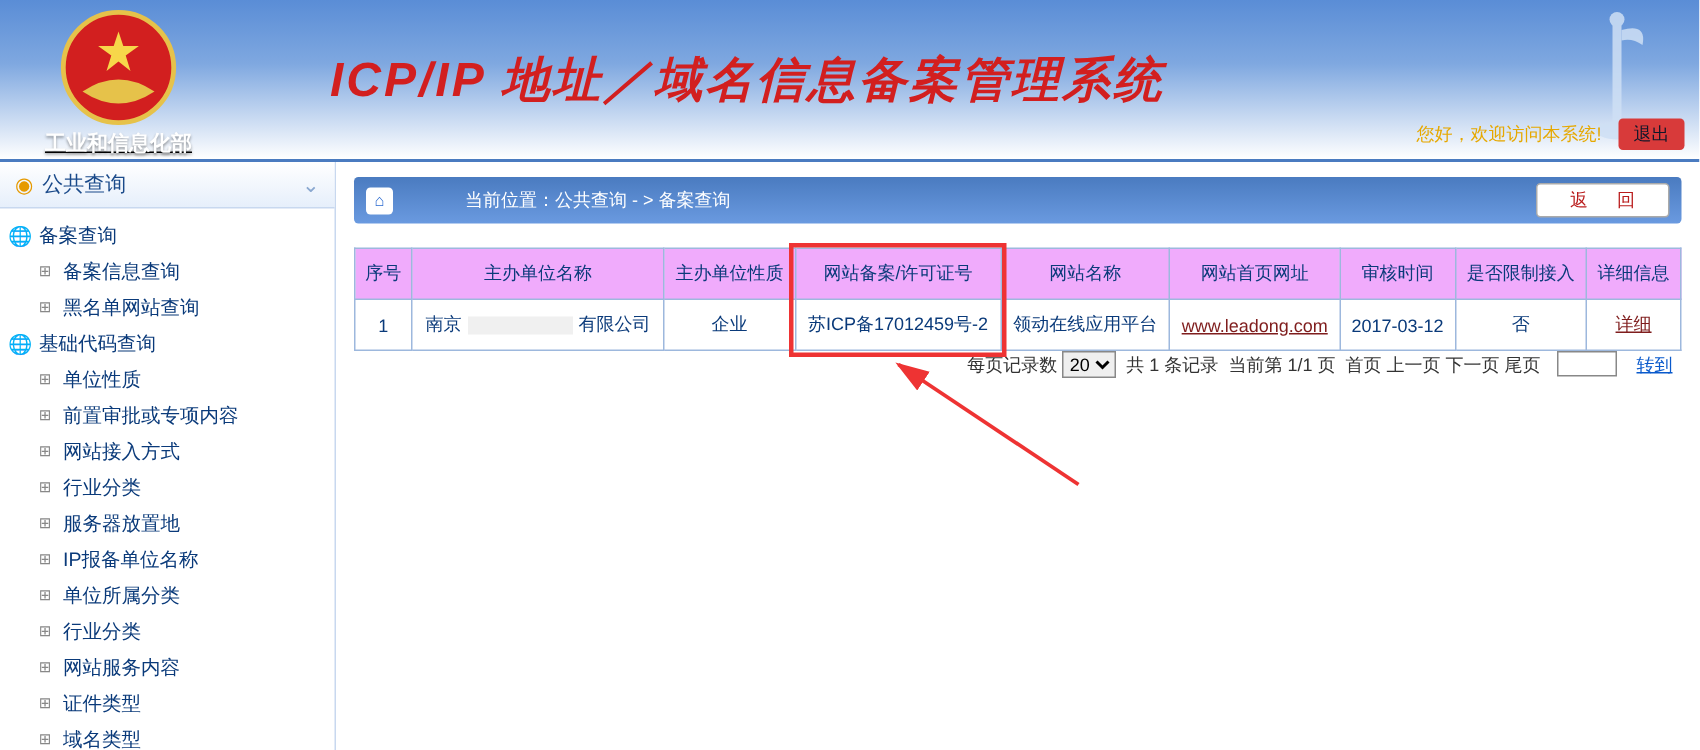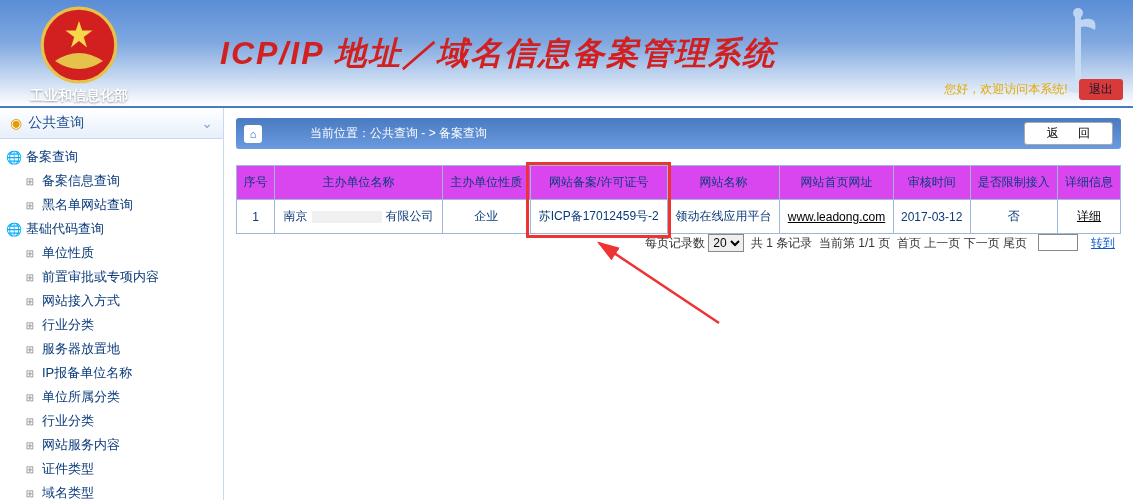--- a/index.html
+++ b/index.html
@@ -1,20 +1,20 @@
 <!DOCTYPE html>
 <html><head>
 <meta charset="utf-8">
 <style>
 * { margin: 0; padding: 0; box-sizing: border-box; }
 body { font-family: "Microsoft YaHei", SimSun, Arial, sans-serif; font-size: 12px; background: #fff; width: 1133px; }
 
 
 .header { position: relative; height: 108px; background: linear-gradient(to bottom, #5a8dd6 0%, #7fa8e0 40%, #fff 100%); border-bottom: 2px solid #4a7bc0; }
-.logo-area { position: absolute; left: 30px; top: 5px; text-align: right; }
+.logo-area { position: absolute; left: 30px; top: 5px; text-align: right; text-decoration: underline; }
 .emblem { width: 80px; height: 80px; margin: 0 auto; }
 .emblem svg { width: 100%; height: 100%; }
 .org-name { color: #fff; font-size: 14px; font-weight: bold; margin-top: 2px; text-shadow: 0 1px 2px rgba(0,0,0,.4); }
 .sys-title { position: absolute; left: 220px; top: 32px; font-size: 32px; font-weight: bold; font-style: italic; color: #d21f1f; letter-spacing: 2px; }
 .huabiao { position: absolute; right: 30px; top: 5px; width: 50px; height: 90px; opacity: .85; }
 .welcome-bar { position: absolute; right: 10px; bottom: 6px; color: #e6a800; font-size: 12px; }
 .welcome-bar .logout { display: inline-block; background: #d83a3a; color: #0f172a; padding: 2px 10px; margin-left: 8px; border-radius: 3px; font-size: 12px; cursor: pointer; }
 
 
 .container { display: flex; }
@@ -28,26 +28,26 @@
 .tree-node.lvl2 { padding-left: 18px; color: #0a3a7a; }
 .tree-node .bullet { width: 16px; display: inline-flex; align-items: center; justify-content: center; margin-right: 4px; flex-shrink: 0; }
 .tree-node .bullet.globe { color: #2a6ad0; }
 .tree-node .bullet.ex { color: #888; font-size: 10px; }
 
 
 .main { flex: 1; padding: 10px 12px; }
 .breadcrumb-bar { background: linear-gradient(to bottom, #4a7bc0, #6a9ae0); color: #fff; border-radius: 3px; padding: 4px 8px; display: flex; align-items: center; margin-bottom: 16px; }
 .breadcrumb-bar .home-ico { background: #fff; color: #2a6ad0; width: 18px; height: 18px; border-radius: 3px; display: inline-flex; align-items: center; justify-content: center; margin-right: 8px; font-size: 11px; }
 .breadcrumb-bar .crumb { font-size: 12px; margin-left: 40px; }
-.breadcrumb-bar .back-btn { margin-left: auto; background: #fff; color: #000000; border: 1px solid #aaa; border-radius: 3px; padding: 2px 14px; font-size: 12px; cursor: pointer; letter-spacing: 8px; text-indent: 8px; }
+.breadcrumb-bar .back-btn { margin-left: auto; background: #fff; color: #b91c1c; border: 1px solid #aaa; border-radius: 3px; padding: 2px 14px; font-size: 12px; cursor: pointer; letter-spacing: 8px; text-indent: 8px; }
 
 .record-table { width: 100%; border-collapse: collapse; margin-top: 8px; }
 .record-table th, .record-table td { border: 1px solid #9db8dd; padding: 8px 6px; text-align: center; font-size: 12px; color: #0a3a7a; font-weight: normal; }
-.record-table th { background: #d946ef; }
-.record-table a { color: #000000; text-decoration: underline; }
+.record-table th { background: #f0abfc; }
+.record-table a { color: #7f1d1d; text-decoration: underline; }
 
 .pager { margin-top: 0; text-align: right; font-size: 12px; color: #333; padding-right: 6px; }
 .pager select { border: 1px solid #888; font-size: 12px; }
 .pager .goto-input { width: 40px; border: 1px solid #888; margin: 0 4px; }
 .pager .goto-link { color: #0a5acc; text-decoration: underline; margin-left: 6px; }
 
 
 .arrow-annot { position: absolute; pointer-events: none; }
 
 

